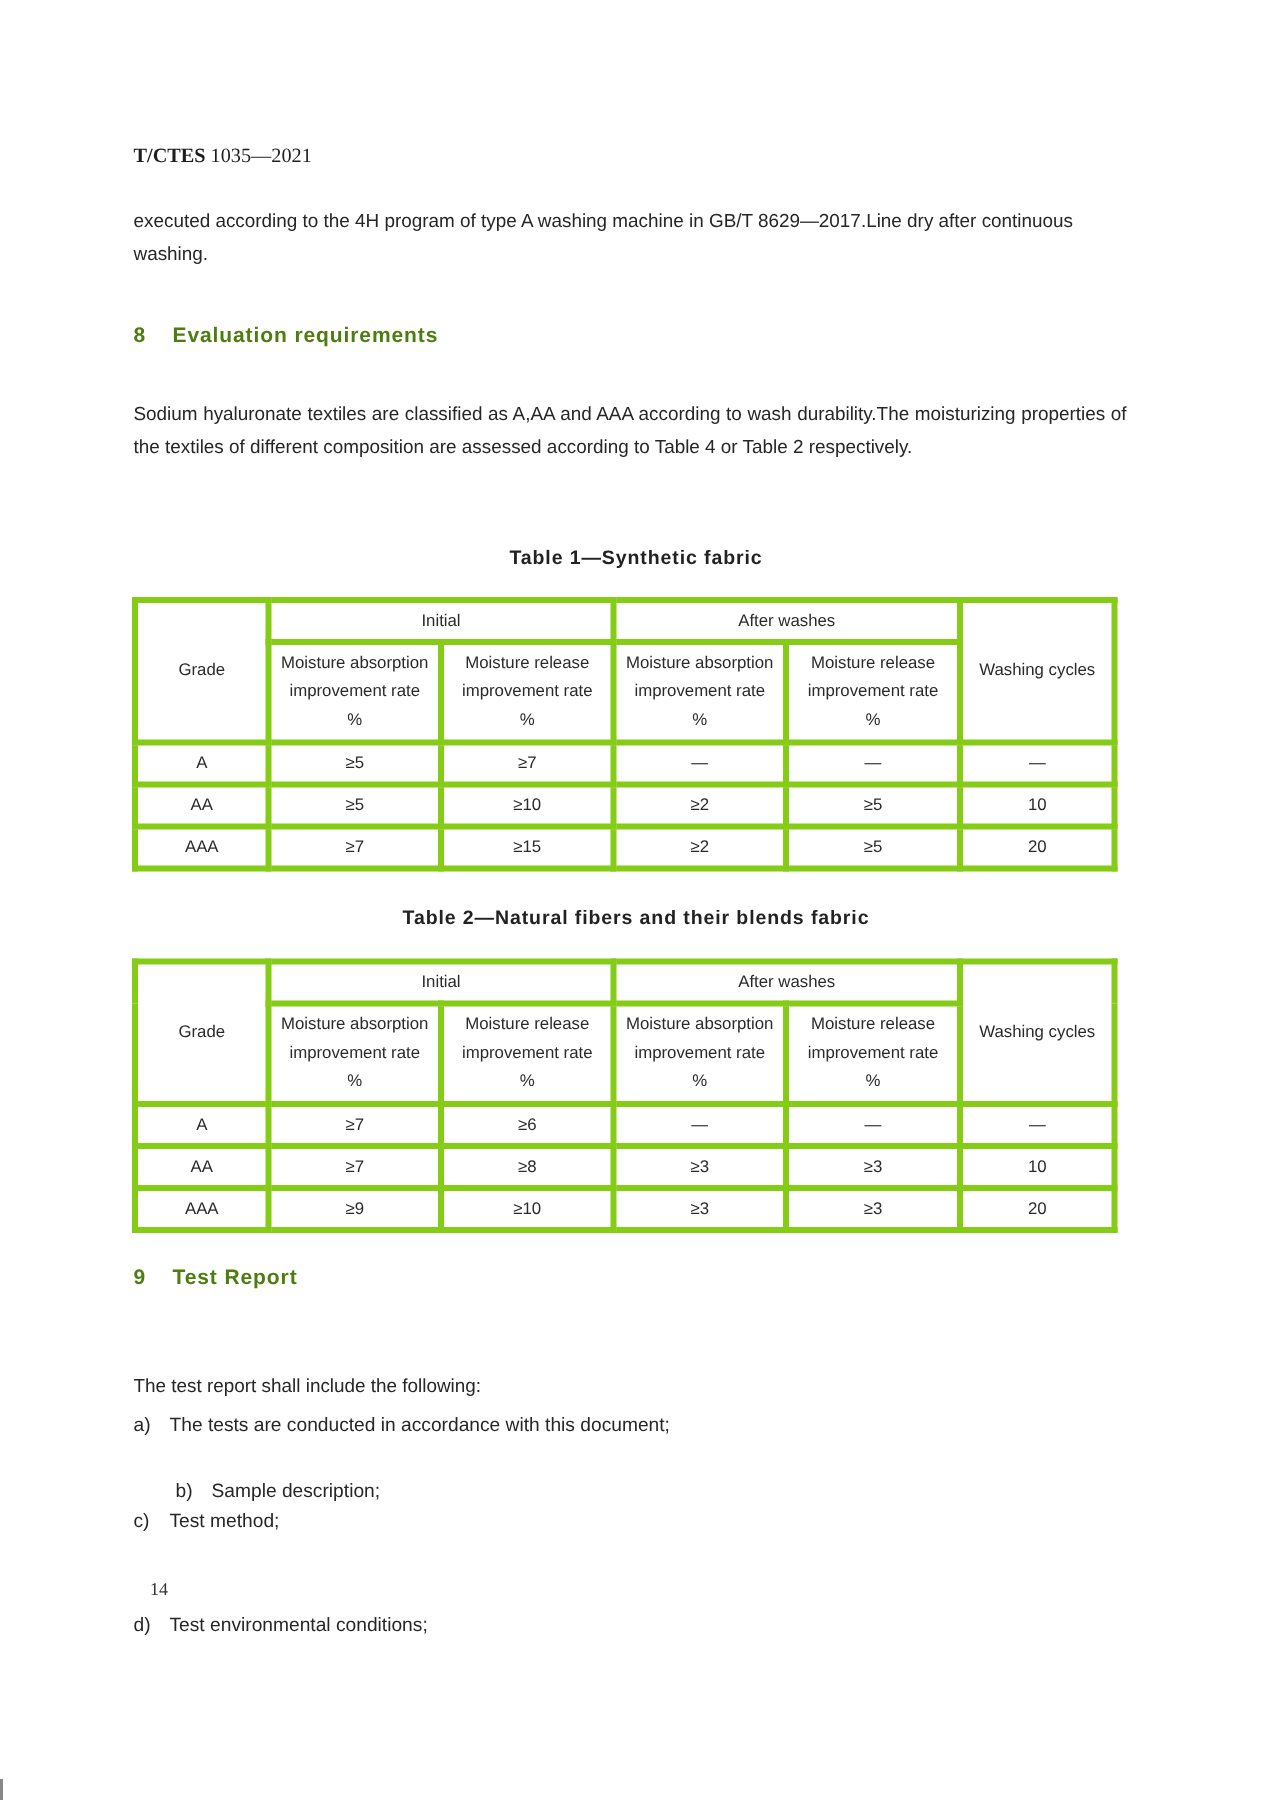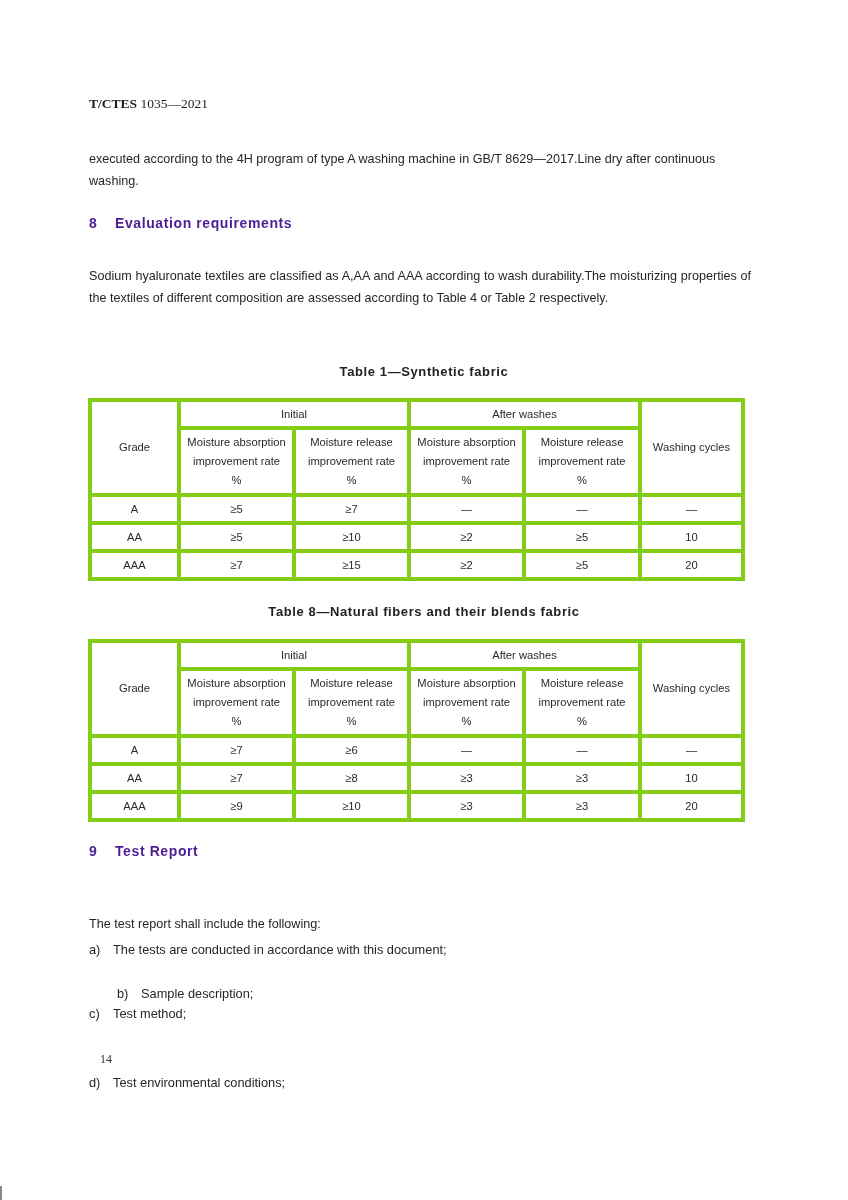--- a/index.html
+++ b/index.html
@@ -11,21 +11,21 @@
   .abs { position: absolute; }
   .doc-id {
     left: 89px; top: 96px; font-family: "Liberation Serif", "DejaVu Serif", serif;
     font-size: 13.5px; color: #1e1e1e;
   }
   .doc-id b { font-weight: bold; }
   .para {
     left: 89px; width: 660px; font-size: 12.6px; line-height: 22px; color: #262626;
   }
   .h1 {
-    left: 89px; font-size: 14px; font-weight: bold; letter-spacing: 0.6px; color: #4c1d95;
+    left: 89px; font-size: 14px; font-weight: bold; letter-spacing: 0.6px; color: #4d7c0f;
   }
   .h1 .num { display: inline-block; width: 26px; }
   .caption {
     width: 848px; left: 0; text-align: center; font-size: 13px; font-weight: bold;
     letter-spacing: 0.6px; color: #222;
   }
   table.grid {
     position: absolute; left: 88px; border-collapse: collapse;
     font-size: 11.2px; color: #2a2a2a; table-layout: fixed;
     border: 1.5px solid #333;
@@ -48,21 +48,21 @@
   .edge-mark { left: 0; top: 1186px; width: 2px; height: 14px; background: #888; }
 </style>
 </head>
 <body>
 
 <div class="abs doc-id">
   <b>T/CTES</b>
   <span>1035—2021</span>
 </div>
 
-<div class="abs para" style="top:136px;margin-top:12px;">executed according to the 4H program of type A washing machine in GB/T 8629—2017.Line dry after continuous washing.</div>
+<div class="abs para" style="top:136px;">executed according to the 4H program of type A washing machine in GB/T 8629—2017.Line dry after continuous washing.</div>
 
 <div class="abs h1" style="top:215px;">
   <span class="num">8</span><span>Evaluation requirements</span>
 </div>
 <div class="abs para" style="top:265px; width:662px; text-align:justify;">Sodium hyaluronate textiles are classified as A,AA and AAA according to wash durability.The moisturizing properties of the textiles of different composition are assessed according to Table 4 or Table 2 respectively.</div>
 
 <div class="abs caption" style="top:364px;">Table 1—Synthetic fabric</div>
 
 <table class="grid" id="t1" style="top:398px; width:653px;">
   <colgroup>
@@ -122,21 +122,21 @@
     <td>AAA</td>
     <td>≥7</td>
     <td>≥15</td>
     <td>≥2</td>
     <td>≥5</td>
     <td>20</td>
   </tr>
 </tbody>
   </table>
 
-<div class="abs caption" style="top:604px;">Table 8—Natural fibers and their blends fabric</div>
+<div class="abs caption" style="top:604px;">Table 2—Natural fibers and their blends fabric</div>
 
 <table class="grid" id="t2" style="top:639px; width:653px;">
   <colgroup>
       <col style="width:89px">
       <col style="width:115px">
       <col style="width:115px">
       <col style="width:115px">
       <col style="width:116px">
       <col style="width:103px">
     </colgroup>

